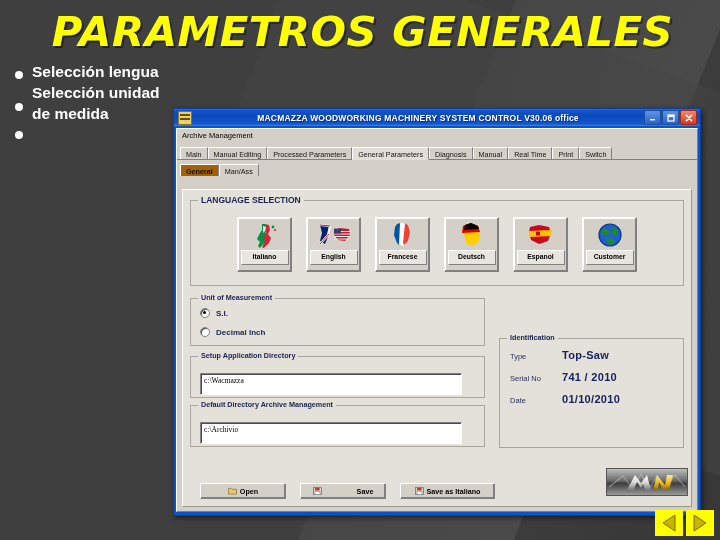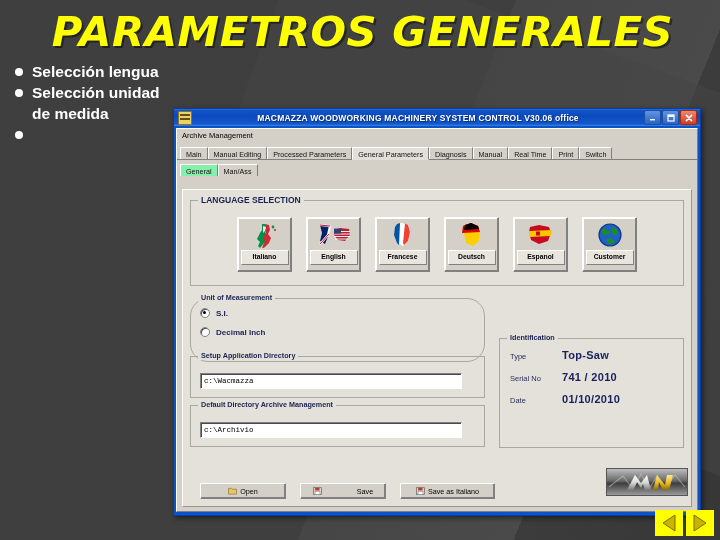--- a/index.html
+++ b/index.html
@@ -36,21 +36,21 @@
     white-space:nowrap;
     text-shadow:2px 2px 0 rgba(0,0,0,.45);
     transform:scaleX(1.02);
   }
   
   .bullets{
     position:absolute;left:12px;top:62px;width:160px;
     color:#FFFFFF;
     font-size:15.5px;font-weight:bold;line-height:1.32;
   }
-  .bullet-row{display:flex;align-items:flex-start;margin-bottom:1px;}
+  .bullet-row{display:flex;align-items:center;margin-bottom:1px;}
   .bullet-dot{
     width:8px;height:8px;border-radius:50%;background:#ffffff;
     flex:0 0 8px;margin:6px 9px 0 3px;
   }
   .bullet-text{flex:1;}
   
   .app-window{
     position:absolute;left:173px;top:108px;width:528px;height:408px;
     background:#0A54C8;
     border:1px solid #0A3E9E;
@@ -122,21 +122,21 @@
     border-right:1px solid #808080;
   }
   .subtabrow{
     display:flex;align-items:flex-end;height:14px;padding-left:3px;margin-top:2px;
   }
   .subtab{
     font-size:7.2px;color:#111;padding:1px 5px;height:12px;line-height:11px;
     background:#D4D0C8;border-left:1px solid #fff;border-top:1px solid #fff;
     border-right:1px solid #808080;box-sizing:border-box;white-space:nowrap;
   }
-  .subtab.sel{background:#86efac;font-weight:normal;}
+  .subtab.sel{background:#a16207;font-weight:bold;}
 
   .panel{
     position:absolute;left:5px;right:5px;top:60px;bottom:4px;
     background:#E4E1DA;
     border:1px solid #ffffff;border-right-color:#9a978f;border-bottom-color:#9a978f;
     box-sizing:border-box;
   }
   
   .group{
     position:absolute;
@@ -166,49 +166,49 @@
   }
   .flag{width:34px;height:26px;display:block;}
   .lang-lbl{
     margin-top:2px;width:46px;height:13px;
     background:#E8E5DE;
     border:1px solid #fff;border-right-color:#808080;border-bottom-color:#808080;
     font-size:6.8px;color:#000;text-align:center;line-height:12px;
     font-weight:bold;overflow:hidden;white-space:nowrap;
   }
 
-  #unit-group{left:7px;top:108px;width:295px;height:64px;border-radius:18px;}
+  #unit-group{left:7px;top:108px;width:295px;height:48px;}
   .radio-row{display:flex;align-items:center;margin:9px 0 0 9px;font-size:8px;color:#1a2350;font-weight:bold;}
   .radio{
     width:8px;height:8px;border-radius:50%;
     background:#fff;border:1px solid #808080;
     box-shadow:inset 1px 1px 0 #4a4a4a;
     margin-right:6px;position:relative;flex:0 0 8px;
   }
   .radio.on::after{
     content:"";position:absolute;left:2px;top:2px;width:3px;height:3px;
     border-radius:50%;background:#000;
   }
   #dir1-group{left:7px;top:166px;width:295px;height:42px;}
   #dir2-group{left:7px;top:215px;width:295px;height:42px;}
   .dir-input{
-    position:absolute;left:9px;top:16px;width:262px;height:16px;
+    position:absolute;left:9px;top:16px;width:262px;height:22px;
     background:#ffffff;
     border:1px solid #808080;border-right-color:#fff;border-bottom-color:#fff;
     box-shadow:inset 1px 1px 0 #4a4a4a;
     font-size:7.5px;color:#000;line-height:14px;padding-left:3px;
     box-sizing:border-box;white-space:nowrap;overflow:hidden;
-    font-family:Liberation Mono, monospace;
+    font-family:Liberation Serif, serif;
   }
   #ident-group{left:316px;top:148px;right:7px;height:110px;}
   .ident-row{display:flex;align-items:baseline;margin:10px 0 0 10px;}
   .ident-key{width:52px;font-size:7.5px;color:#2a2f5c;flex:0 0 52px;}
   .ident-val{font-size:11px;color:#171F5E;font-weight:bold;letter-spacing:.3px;}
 
-  .btnbar{position:absolute;left:7px;right:0;bottom:6px;height:17px;}
+  .btnbar{position:absolute;left:7px;right:0;bottom:6px;height:17px;font-weight:bold;}
   .dlgbtn{
     position:absolute;height:16px;
     background:#D4D0C8;
     border:1px solid #fff;border-right-color:#808080;border-bottom-color:#808080;
     box-shadow:inset -1px -1px 0 #808080;
     font-size:7.2px;color:#000;line-height:15px;text-align:center;
     box-sizing:border-box;white-space:nowrap;
     display:flex;align-items:center;justify-content:center;gap:3px;
   }
   .btn-ico{width:9px;height:8px;display:block;flex:0 0 9px;}

